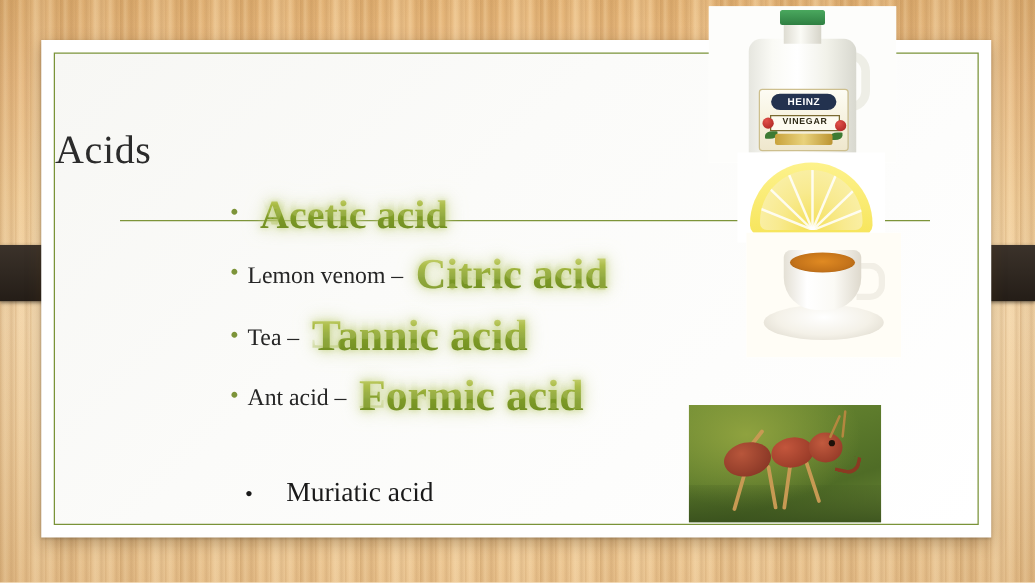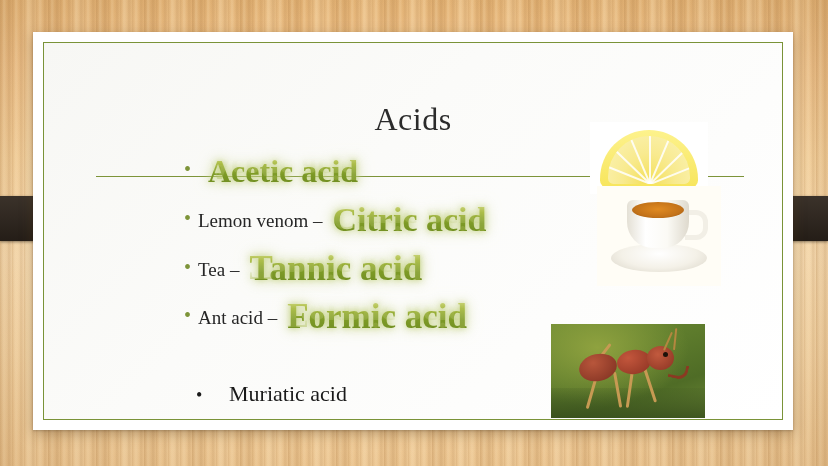--- a/index.html
+++ b/index.html
@@ -50,21 +50,21 @@
   }
   .slide-inner{
     position:absolute;left:10px;top:10px;right:10px;bottom:10px;
     border:1px solid #7a9338;
     background:linear-gradient(135deg,#f7f7f4 0%,#fbfbf9 40%,#ffffff 100%);
     overflow:hidden;
   }
 
   
   .title{
-    position:absolute;left:0;right:0;top:58px;text-align:center;
+    position:absolute;left:0;right:0;top:58px;
     font-size:32px;color:#2b2b2b;letter-spacing:.5px;
     font-family:"Liberation Serif", serif;
   }
 
   
   .rule{
     position:absolute;left:52px;width:648px;top:133px;height:1px;
     background:#7d9439;
   }
 
@@ -306,20 +306,36 @@
         </div>
         <div class="prow">
           <span class="pbullet">•</span>
           <span class="ptext">bleach</span>
         </div>
       </div>
 
     </div>
   </div>
 
+  <div class="pic pic-vinegar">
+    <div class="jug-bg"></div>
+    <div class="jug-handle"></div>
+    <div class="jug-body"></div>
+    <div class="jug-neck"></div>
+    <div class="jug-cap"></div>
+    <div class="jug-label">
+      <div class="jug-heinz">HEINZ</div>
+      <div class="jug-vin">VINEGAR</div>
+      <div class="berry b1"></div>
+      <div class="berry b2"></div>
+      <div class="leaf l1"></div>
+      <div class="leaf l2"></div>
+      <div class="jug-gold"></div>
+    </div>
+  </div>
 
   <div class="pic pic-lemon">
     <div class="lemon-bg"></div>
     <div class="lemon-rind"></div>
     <div class="lemon-flesh">
       <div class="seg" style="transform:rotate(-68deg)"></div>
       <div class="seg" style="transform:rotate(-46deg)"></div>
       <div class="seg" style="transform:rotate(-23deg)"></div>
       <div class="seg" style="transform:rotate(0deg)"></div>
       <div class="seg" style="transform:rotate(23deg)"></div>

